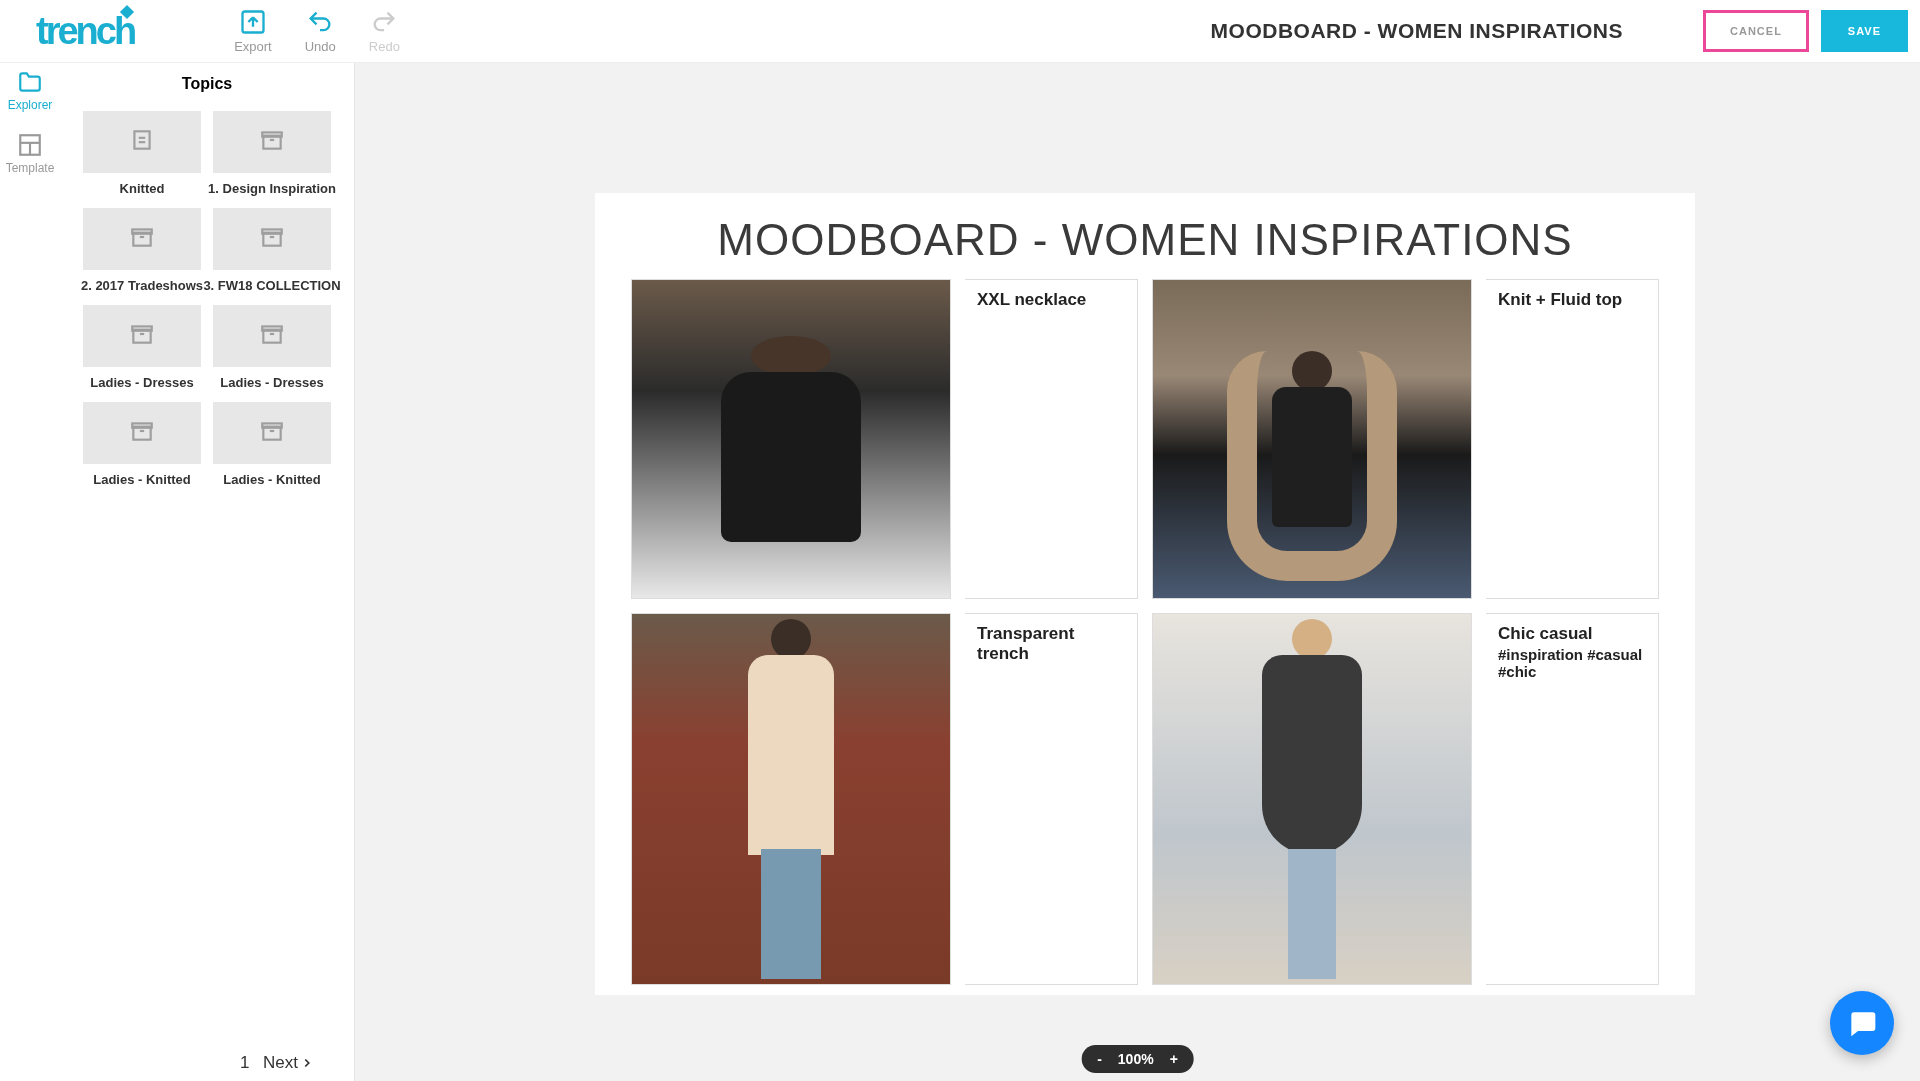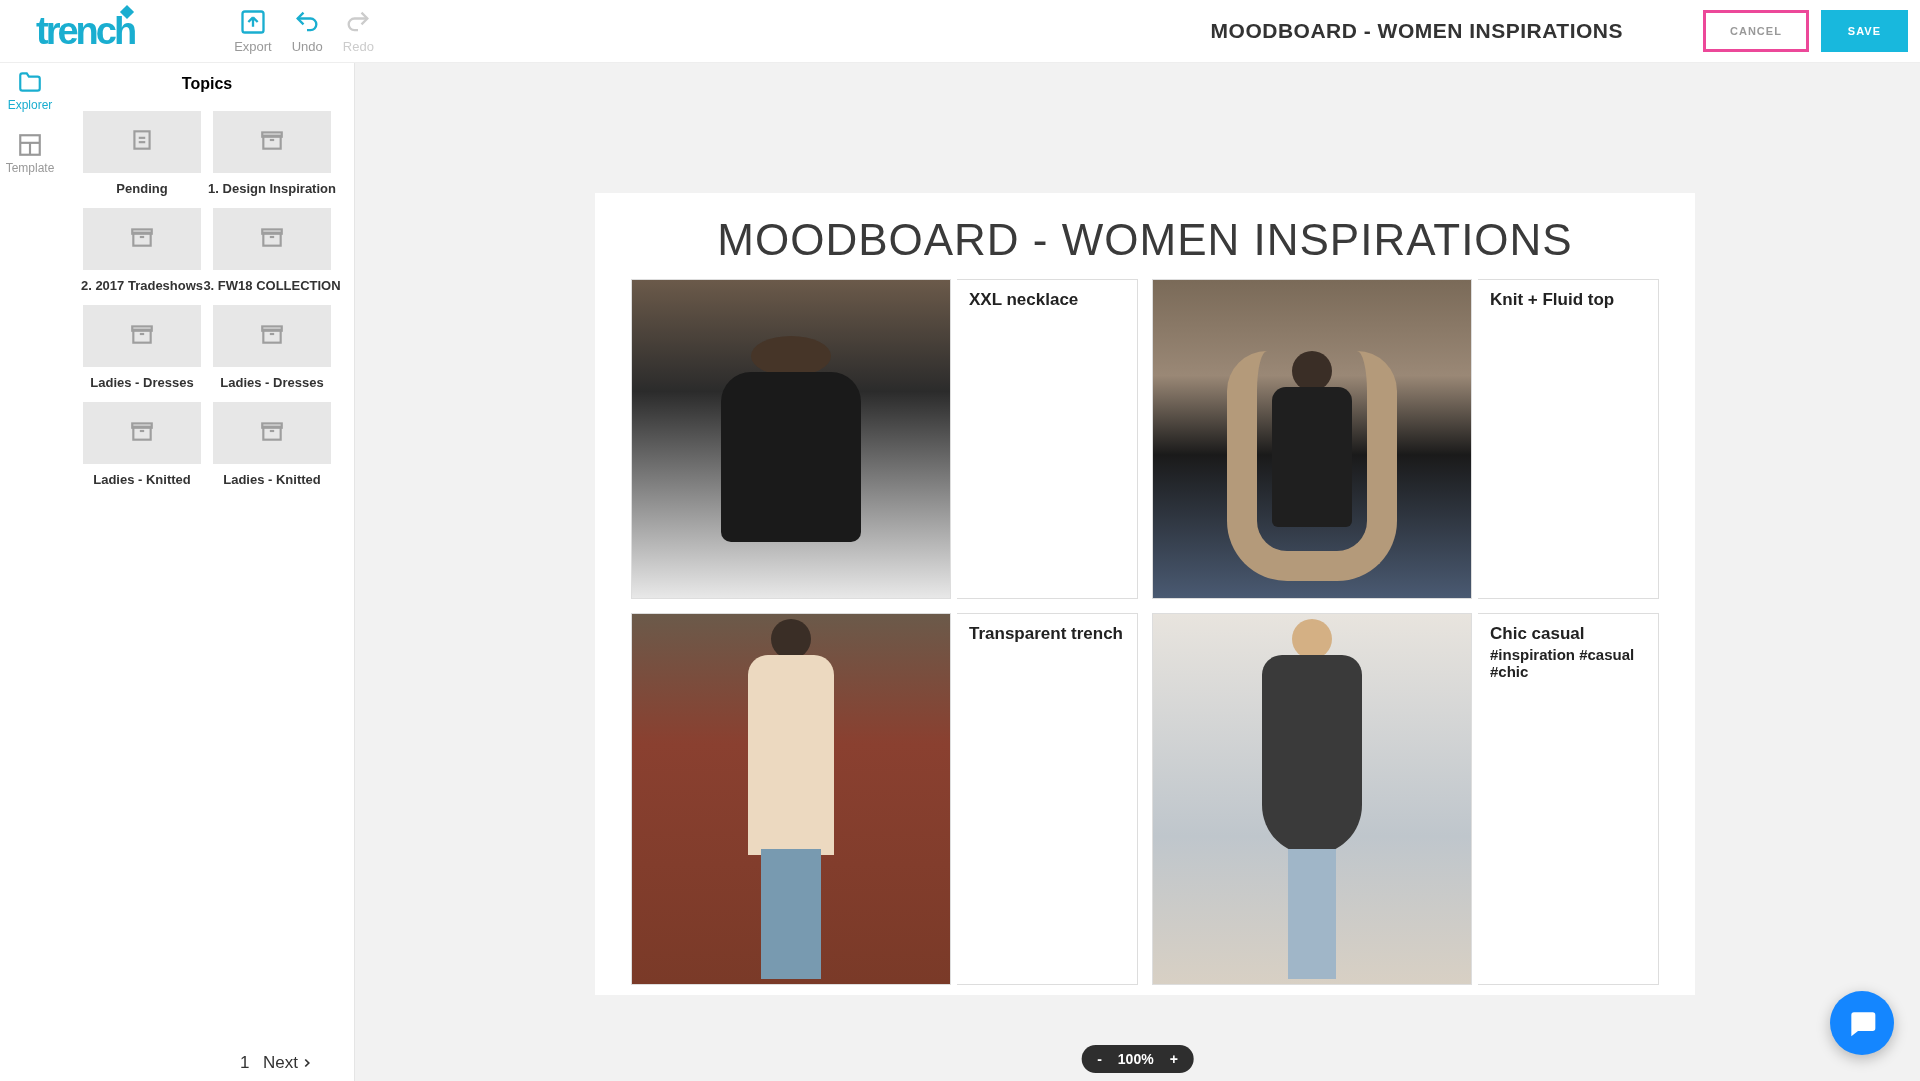--- a/index.html
+++ b/index.html
@@ -2,21 +2,21 @@
 <html><head>
 <meta charset="utf-8">
 <style>
 * { margin: 0; padding: 0; box-sizing: border-box; font-family: -apple-system, BlinkMacSystemFont, "Segoe UI", Helvetica, Arial, sans-serif; }
 body { background: #fff; width: 1920px; height: 1081px; overflow: hidden; position: relative; }
 
 
 .topbar { height: 63px; display: flex; align-items: center; padding: 0 12px 0 36px; border-bottom: 1px solid #eee; }
 .logo { font-size: 38px; font-weight: 700; color: #1aaed0; letter-spacing: -3px; line-height: 1; position: relative; }
 .logo::before { content: ""; position: absolute; left: 86px; top: -5px; width: 10px; height: 10px; background: #1aaed0; transform: rotate(45deg); }
-.tool-group { display: flex; margin-left: 100px; gap: 20px; justify-content: space-between; }
+.tool-group { display: flex; margin-left: 100px; gap: 33px; justify-content: space-between; }
 .tool-btn { display: flex; flex-direction: column; align-items: center; color: #999; font-size: 13px; cursor: pointer; }
 .tool-btn svg { width: 28px; height: 28px; margin-bottom: 3px; }
 .tool-btn .label { font-size: 13px; color: #999; }
 .tool-btn.disabled svg { stroke: #ccc; }
 .tool-btn.disabled .label { color: #ccc; }
 .topbar .spacer { flex: 1; }
 .page-title { font-size: 21px; font-weight: 800; color: #333; letter-spacing: 0.5px; }
 .top-actions { display: flex; gap: 12px; margin-left: 80px; }
 .btn { padding: 12px 24px; font-size: 11px; font-weight: 700; letter-spacing: 1px; border: 3px solid #ec4899; background: #fff; color: #999; cursor: pointer; }
 .btn.primary { background: #18b8dd; color: #fff; border-color: #18b8dd; }
@@ -38,21 +38,21 @@
 .topic-label { font-size: 13px; font-weight: 600; color: #333; margin-top: 8px; text-align: center; white-space: nowrap; }
 .pager { position: absolute; bottom: 8px; left: 0; right: 0; display: flex; align-items: center; justify-content: space-between; padding: 0 40px 0 180px; font-size: 17px; color: #333; }
 .pager .next { display: flex; align-items: center; gap: 2px; cursor: pointer; }
 .pager .next svg { width: 14px; height: 14px; }
 
 
 .canvas { position: absolute; left: 355px; top: 63px; right: 0; bottom: 0; background: #f2f2f2; }
 .board { position: absolute; left: 240px; top: 130px; width: 1100px; background: #fff; padding: 16px 0 10px; }
 .board-title { text-align: center; font-size: 44px; font-weight: 400; color: #3a3a3a; letter-spacing: 1px; margin: 6px 0 14px; }
 .cards { display: grid; grid-template-columns: 1fr 1fr; gap: 14px; padding: 0 36px; }
-.card { display: flex; gap: 6px; }
+.card { display: flex; gap: 14px; }
 .card-img { width: 320px; height: 320px; background: #dcd4ca; border: 1px solid #ddd; position: relative; overflow: hidden; flex-shrink: 0; }
 .card-desc { flex: 1; border: 1px solid #ddd; border-left: none; padding: 10px 12px; font-size: 17px; font-weight: 700; color: #222; }
 .card-desc .tags { font-weight: 600; font-size: 15px; color: #222; margin-top: 2px; }
 .card.row2 .card-img { height: 372px; }
 
 
 .figure { position: absolute; left: 50%; top: 50%; transform: translate(-50%, -50%); }
 .figure .head { width: 40px; height: 40px; background: #3a2e26; border-radius: 50%; margin: 0 auto; }
 .figure .body { width: 70px; height: 110px; background: #4a3a30; margin: -4px auto 0; border-radius: 14px 14px 6px 6px; }
 .figure .legs { width: 50px; height: 110px; margin: -6px auto 0; }
@@ -137,21 +137,21 @@
   <div class="sidebar-title">Topics</div>
   <div class="topics-grid" id="topics-grid">
       <div class="topic">
         <div class="topic-thumb">
           <span><svg viewBox="0 0 24 24" fill="none" stroke-width="2">
               <rect x="5" y="4" width="14" height="16"></rect>
               <line x1="9" y1="10" x2="15" y2="10"></line>
               <line x1="9" y1="14" x2="15" y2="14"></line>
             </svg></span>
         </div>
-        <div class="topic-label">Pending</div>
+        <div class="topic-label">Knitted</div>
       </div>
       <div class="topic">
         <div class="topic-thumb">
           <span><svg viewBox="0 0 24 24" fill="none" stroke-width="2">
               <rect x="4" y="8" width="16" height="12"></rect>
               <rect x="3" y="5" width="18" height="4"></rect>
               <line x1="10" y1="12" x2="14" y2="12"></line>
             </svg></span>
         </div>
         <div class="topic-label">1. Design Inspiration</div>

